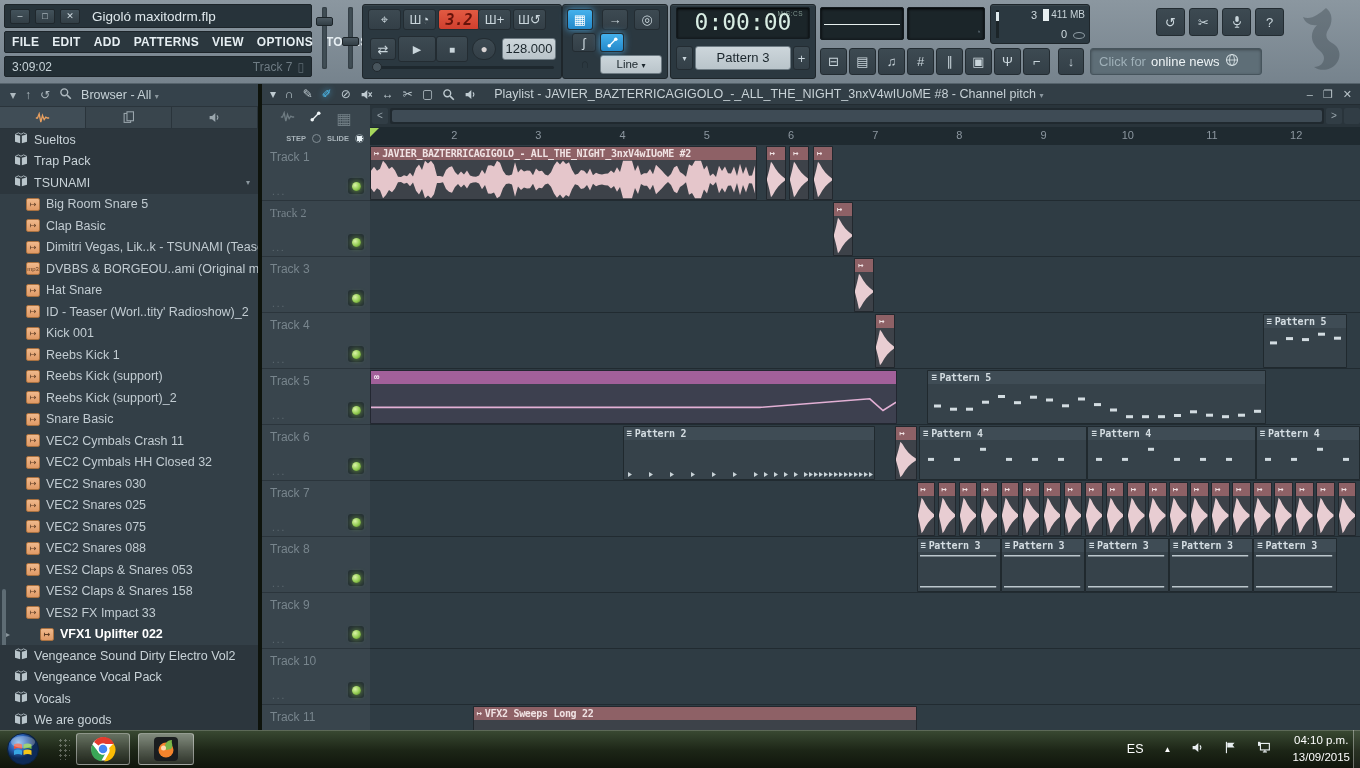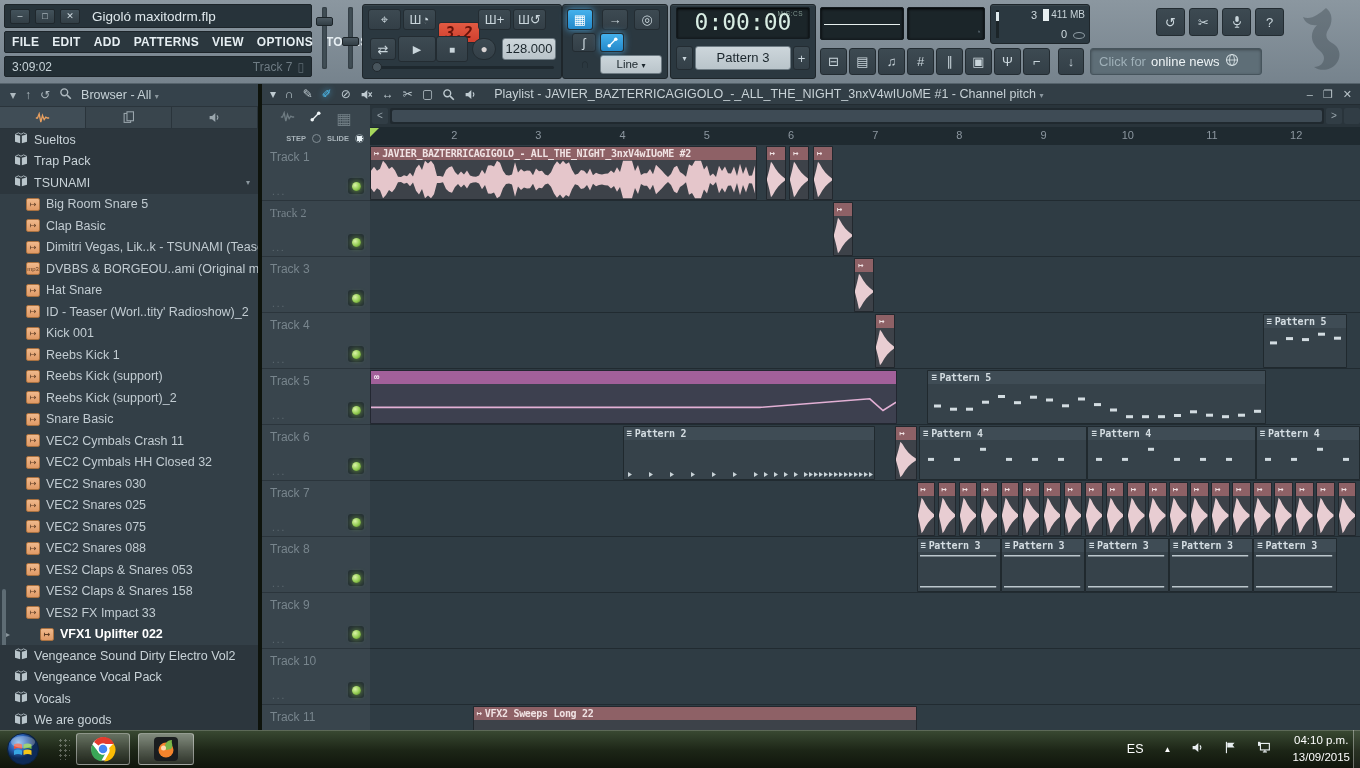--- a/index.html
+++ b/index.html
@@ -163,21 +163,21 @@
     <div class="vslider" style="left:322px">
       <span class="vhandle" style="top:10px"></span>
       </div>
     <div class="vslider" style="left:348px">
       <span class="vhandle" style="top:30px"></span>
       </div>
 
     <div class="panel" style="left:362px;top:4px;width:200px;height:75px"></div>
     <div id="transport-row1"></div>
     <div id="transport-row2"></div>
-    <div class="tbtn red" style="left:438px;top:22px;width:42px;height:21px">3.2</div>
+    <div class="tbtn red" style="left:438px;top:9px;width:42px;height:21px">3.2</div>
     <div class="lcd-light" style="position:absolute;left:502px;top:38px;width:54px;height:22px;font-size:13px;line-height:20px">128.000</div>
     <div style="position:absolute;left:374px;top:66px;width:180px;height:3px;background:#1e282e;border-radius:2px">
       <span style="position:absolute;left:-2px;top:-4px;width:10px;height:10px;border-radius:50%;background:#48555d;border:1px solid #20282d"></span>
     </div>
 
     <div class="panel" style="left:562px;top:4px;width:106px;height:75px"></div>
     <div id="snap-cluster"></div>
     <div class="lcd-light" style="position:absolute;left:600px;top:55px;width:62px;height:19px;font-size:11.5px;line-height:17px"><span>Line</span> <span style="font-size:8px">▾</span></div>
 
     <div class="panel" style="left:670px;top:4px;width:146px;height:75px"></div>
@@ -462,21 +462,21 @@
               <line x1="10" y1="10" x2="14.5" y2="14.5" stroke="#bfcbd1" stroke-width="2"></line>
             </svg>
           </span>
           <span class="pl-tool">
             <svg width="13" height="13" viewBox="0 0 16 16">
               <path d="M2 6h3l4-3.5v11L5 10H2z" fill="#bfcbd1"></path>
               <path d="M11 5.5q2.4 2.5 0 5" stroke="#bfcbd1" stroke-width="1.3" fill="none"></path>
             </svg>
           </span>
         </span>
-      <span id="pl-title"><span>Playlist - JAVIER_BAZTERRICAGIGOLO_-_ALL_THE_NIGHT_3nxV4wIUoME #1 - Channel pitch</span> <span style="color:#8b979e;font-size:8px">▾</span></span>
+      <span id="pl-title"><span>Playlist - JAVIER_BAZTERRICAGIGOLO_-_ALL_THE_NIGHT_3nxV4wIUoME #8 - Channel pitch</span> <span style="color:#8b979e;font-size:8px">▾</span></span>
       <span id="pl-winbtns">
         <span>–</span>
         <span>❐</span>
         <span>✕</span>
       </span>
     </div>
     <div id="pl-corner">
       <div id="pl-corner-icons">
           <span><svg width="15" height="12" viewBox="0 0 18 14">
               <path d="M1 7h2l2-5 2 10 2-8 2 5 2-3 2 1h2" stroke="#6e7b82" stroke-width="1.6" fill="none"></path>

